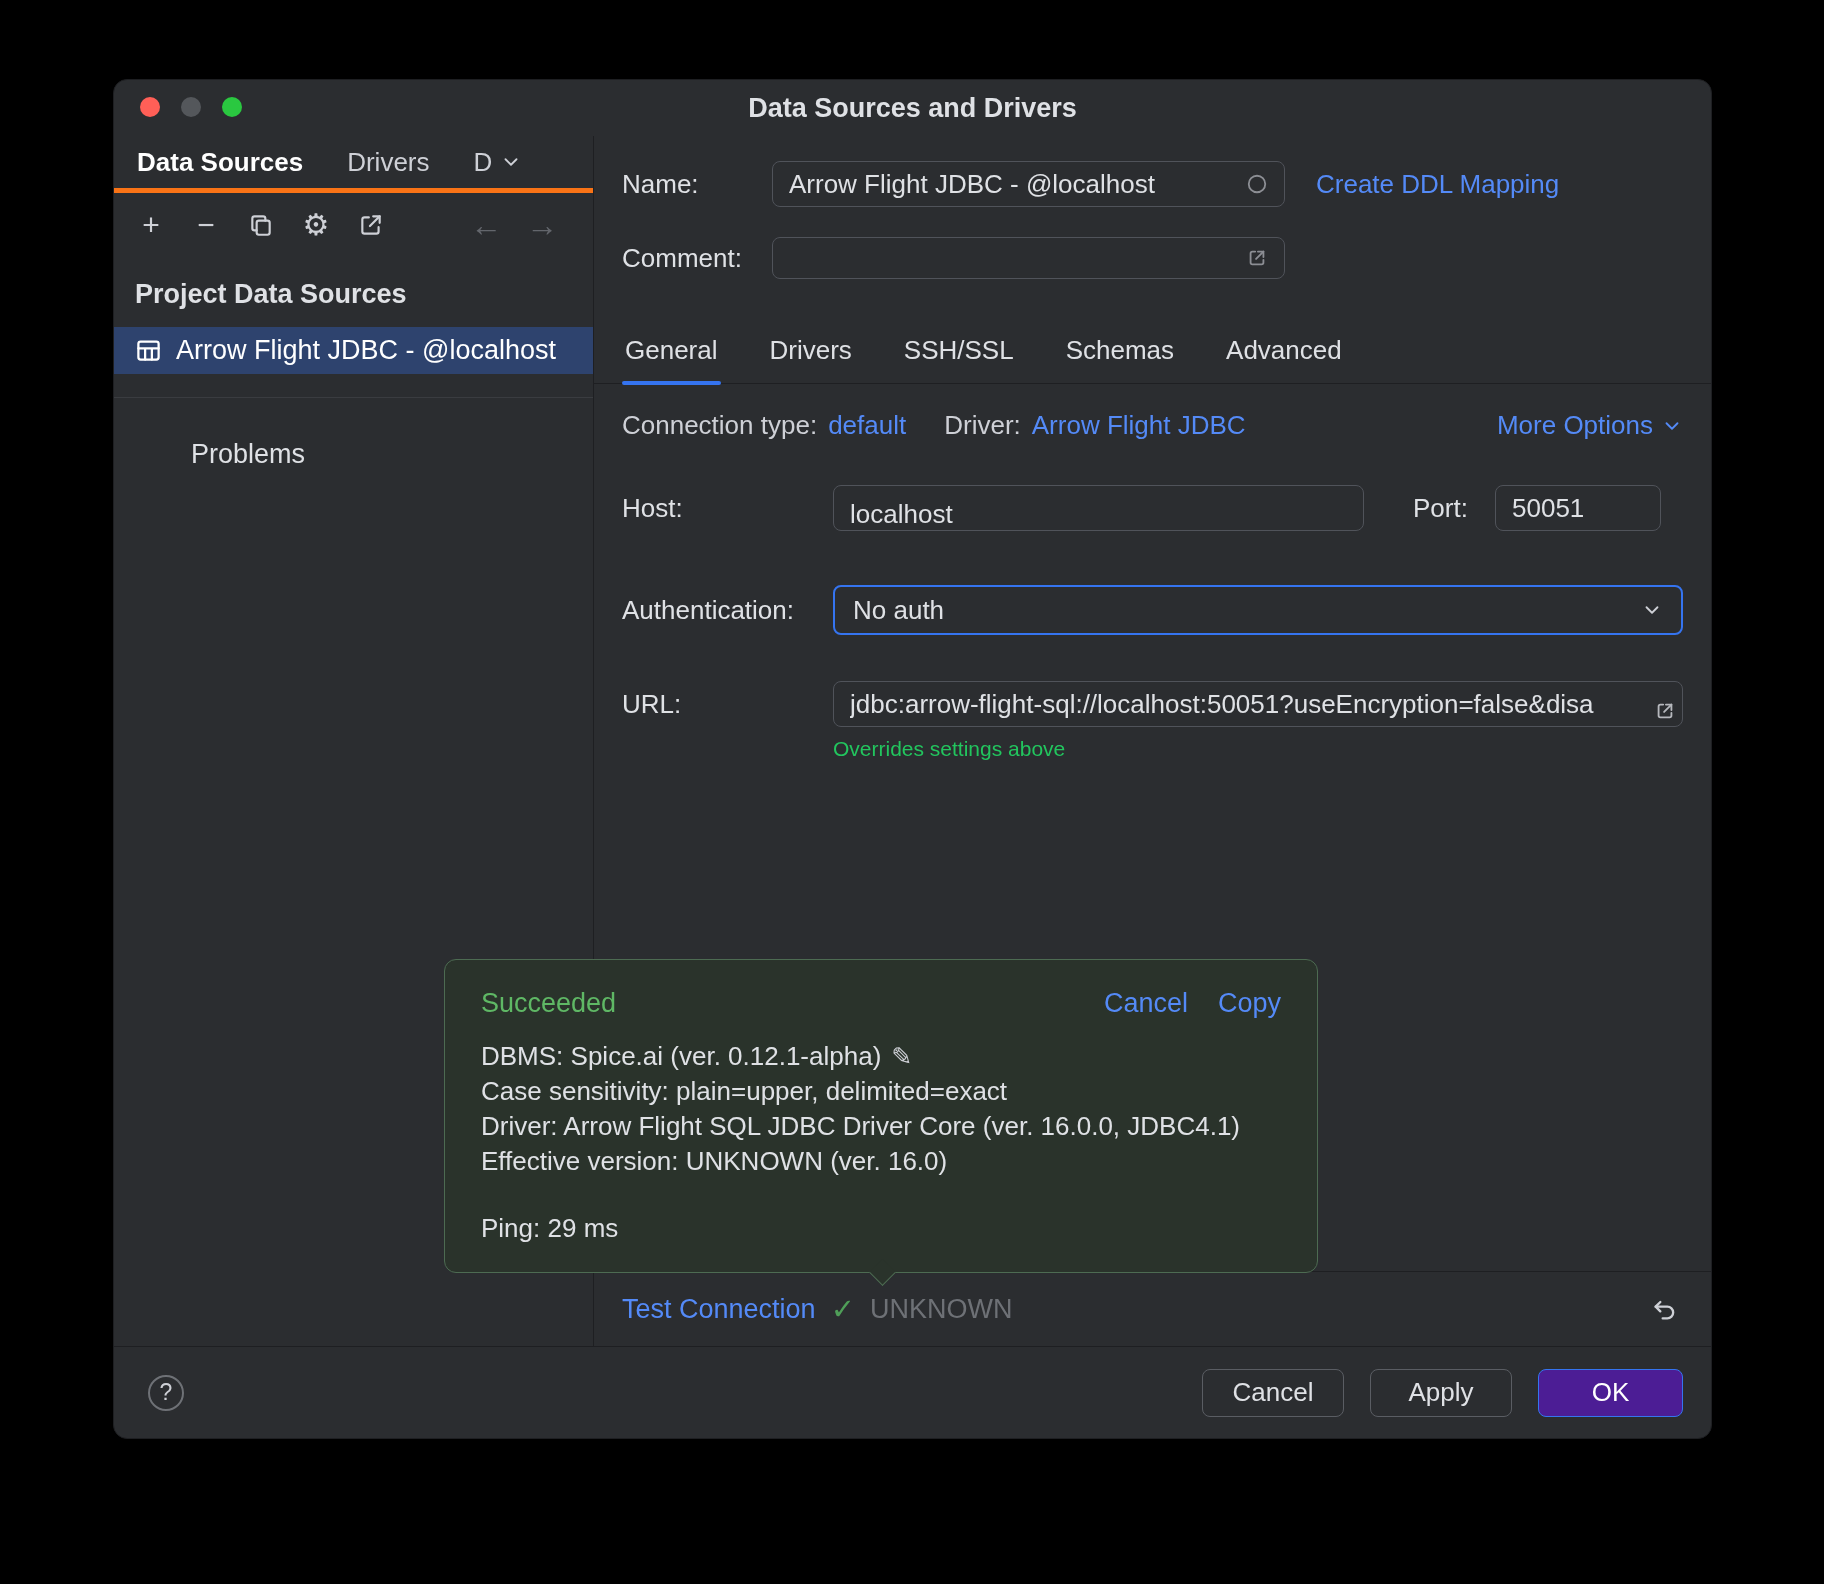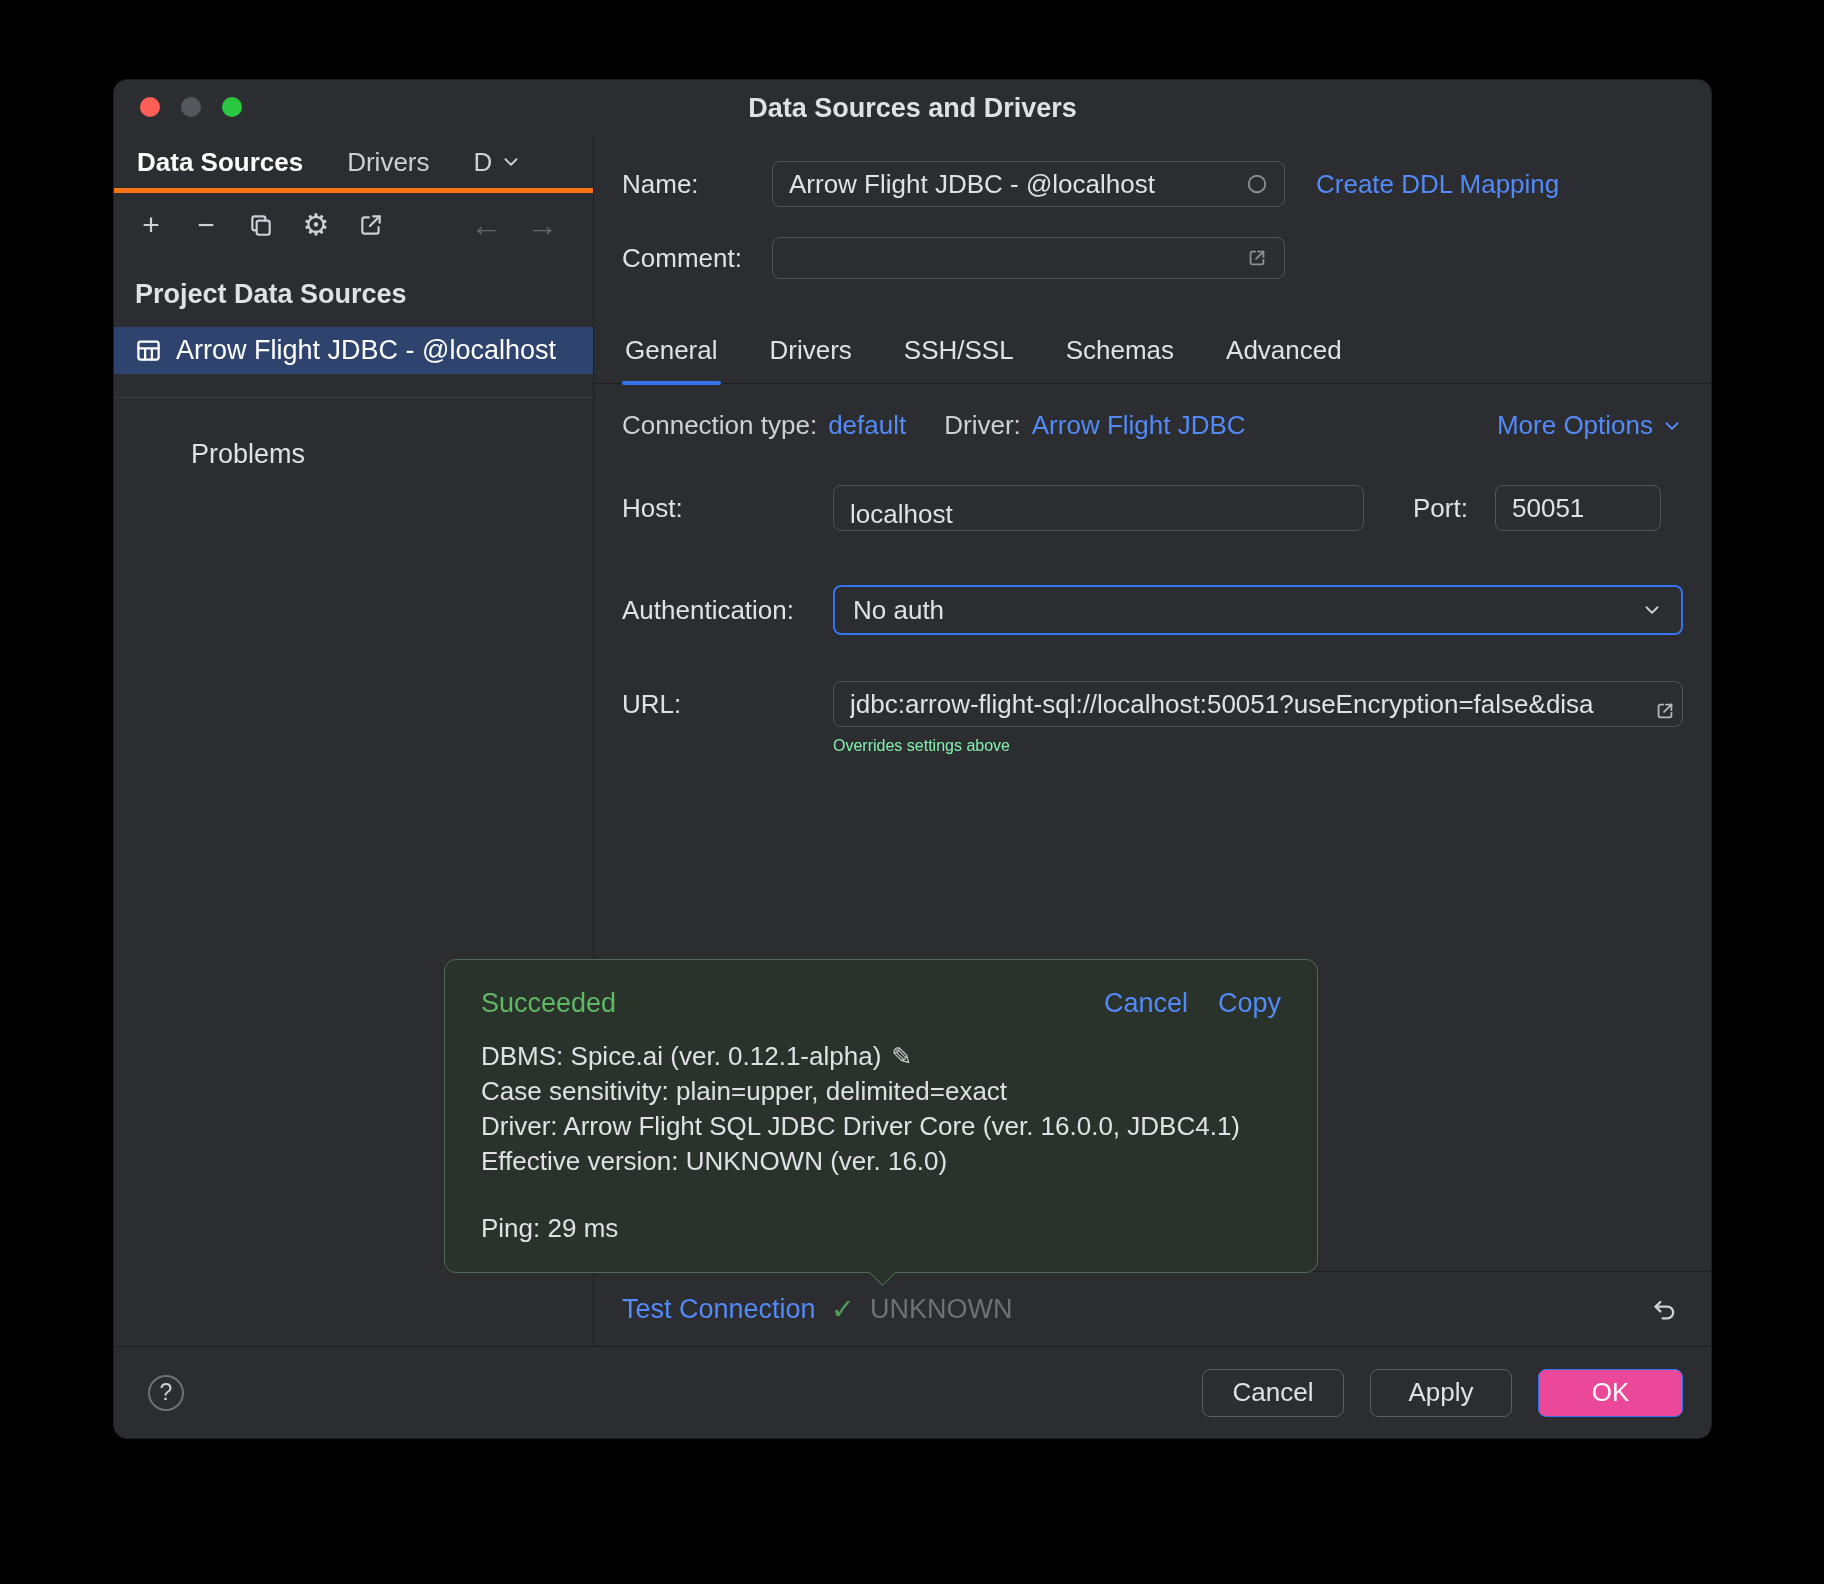--- a/index.html
+++ b/index.html
@@ -78,21 +78,21 @@
   .port-lbl{margin-left:49px;flex:0 0 82px;}
   .port-input{width:166px;}
   .row-auth{margin-top:54px;}
   .auth-select{box-sizing:border-box;flex:1;height:50px;border:2px solid #3574f0;border-radius:8px;
     background:#2b2d30;display:flex;align-items:center;padding:0 18px;font-size:26px;color:#dfe1e5;}
   .auth-select .chev{margin-left:auto;color:#ced0d6;}
   .row-url{margin-top:46px;}
   .url-input{flex:1;position:relative;padding-right:44px;}
   .url-input .val{overflow:hidden;flex:1;}
   .url-expand{position:absolute;right:6px;bottom:4px;color:#b6b8bd;}
-  .url-hint{padding:10px 0 0 239px;font-size:16px;color:#86efac;}
+  .url-hint{padding:10px 0 0 239px;font-size:21px;color:#22c55e;}
   .spacer{flex:1;}
   
   .test-row{flex:0 0 74px;border-top:1px solid #1e1f22;display:flex;align-items:center;
     padding:0 32px 0 28px;font-size:27px;gap:15px;}
   .check{color:#4f9e58;font-size:29px;font-weight:bold;}
   .unknown{color:#6e7176;}
   .undo{margin-left:auto;color:#ced0d6;display:flex;}
   .undo svg{width:28px;height:28px;}
   
   .popup{position:absolute;left:330px;top:879px;width:874px;box-sizing:border-box;
@@ -109,21 +109,21 @@
   .ping-line{margin-top:32px;}
   
   .bottombar{flex:0 0 91px;border-top:1px solid #1e1f22;display:flex;align-items:center;
     padding:0 28px 0 34px;}
   .help{width:36px;height:36px;border-radius:50%;border:2px solid #6e7176;color:#ced0d6;
     display:flex;align-items:center;justify-content:center;font-size:23px;box-sizing:border-box;}
   .btns{margin-left:auto;display:flex;gap:26px;}
   .btn{box-sizing:border-box;min-width:142px;height:48px;border-radius:8px;border:1px solid #5a5d63;
     background:transparent;display:flex;align-items:center;justify-content:center;
     font-size:26px;color:#dfe1e5;padding:0 26px;}
-  .btn.primary{background:#ec4899;border-color:#3574f0;color:#ffffff;min-width:145px;}
+  .btn.primary{background:#4c1d95;border-color:#3574f0;color:#ffffff;min-width:145px;}
   svg{stroke:currentColor;fill:none;stroke-width:2;stroke-linecap:round;stroke-linejoin:round;}
 </style>
 </head>
 <body>
 
 <div class="window">
 
   <div class="titlebar">
     <div class="traffic">
       <span class="light red"></span>

